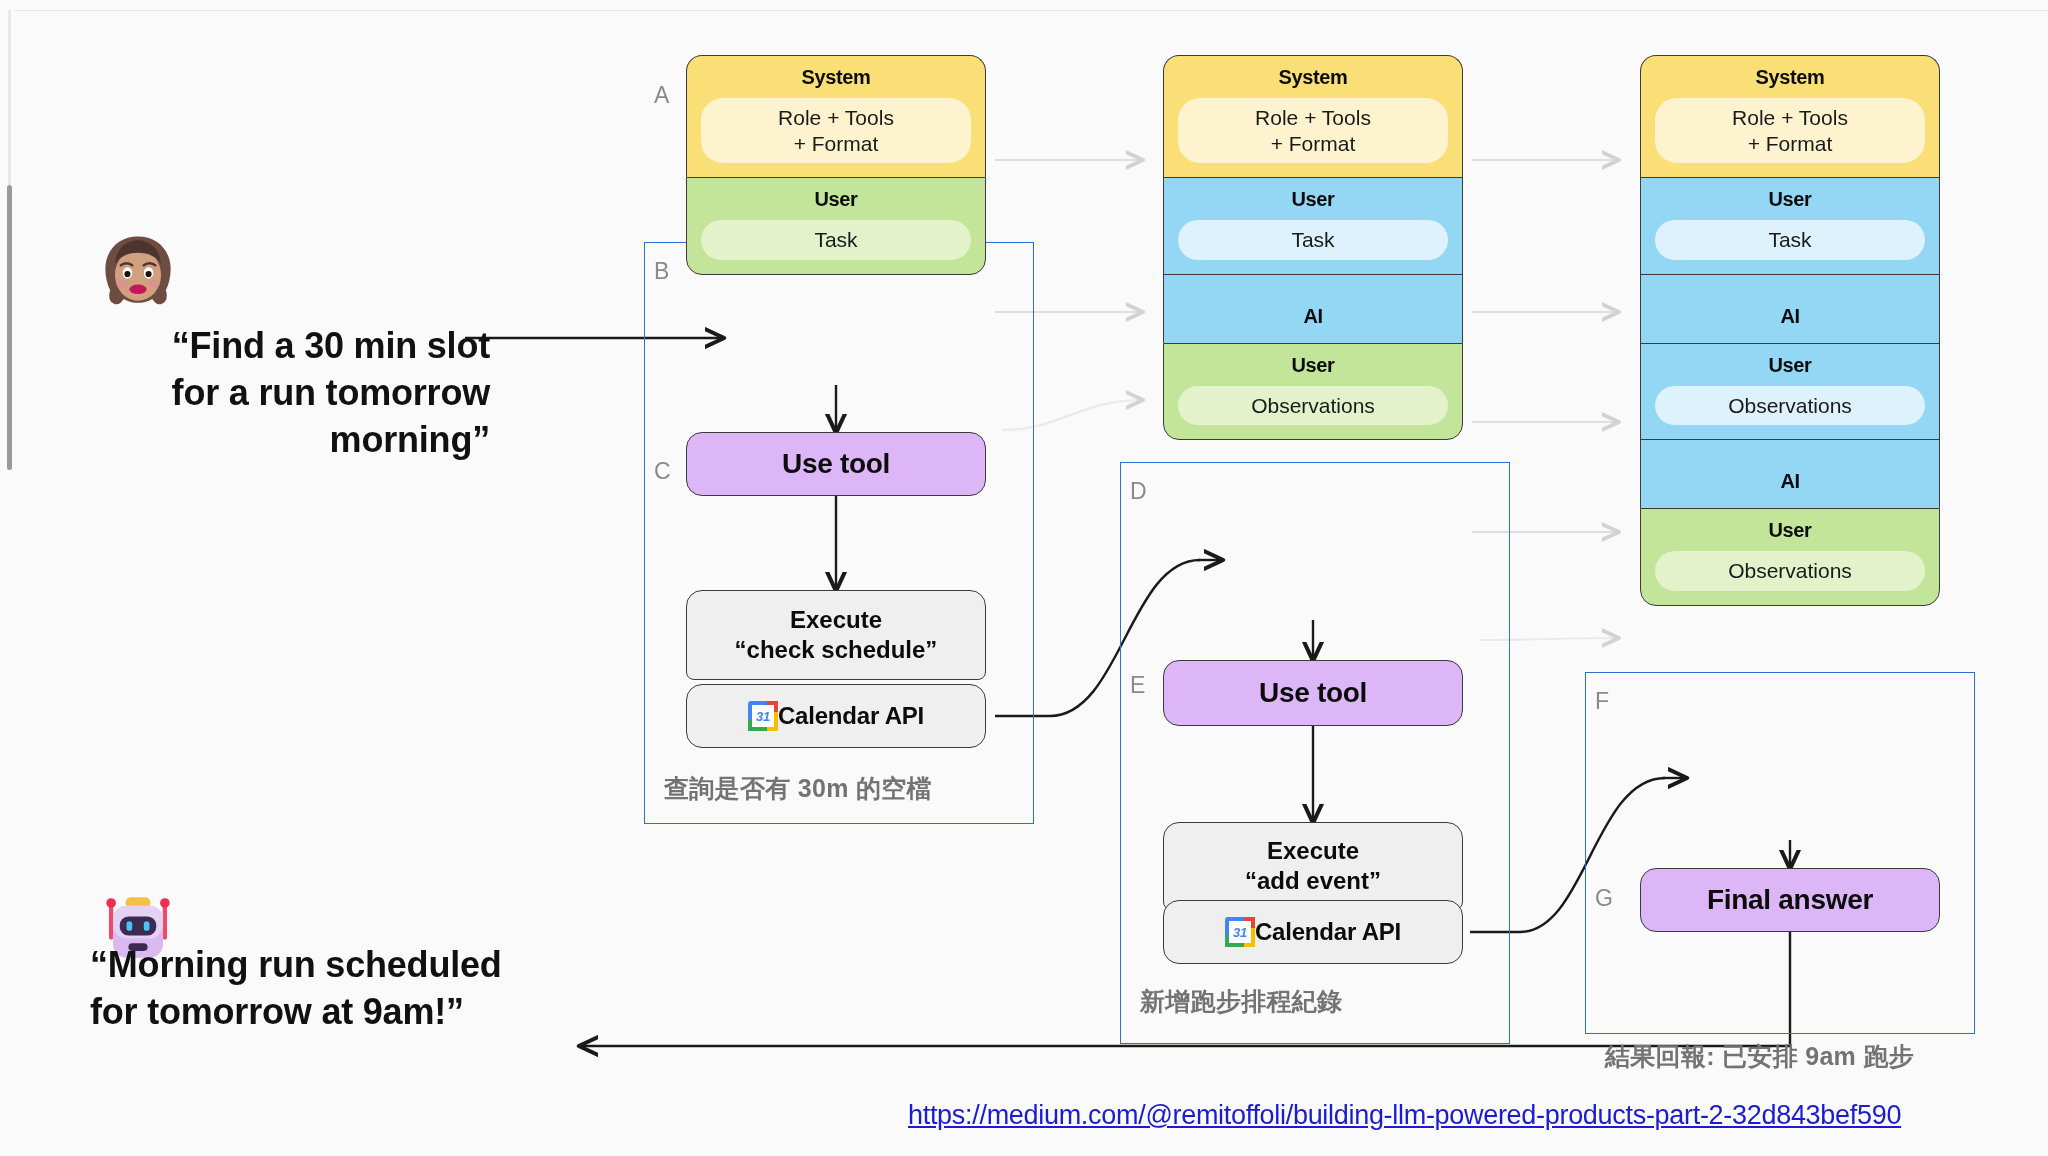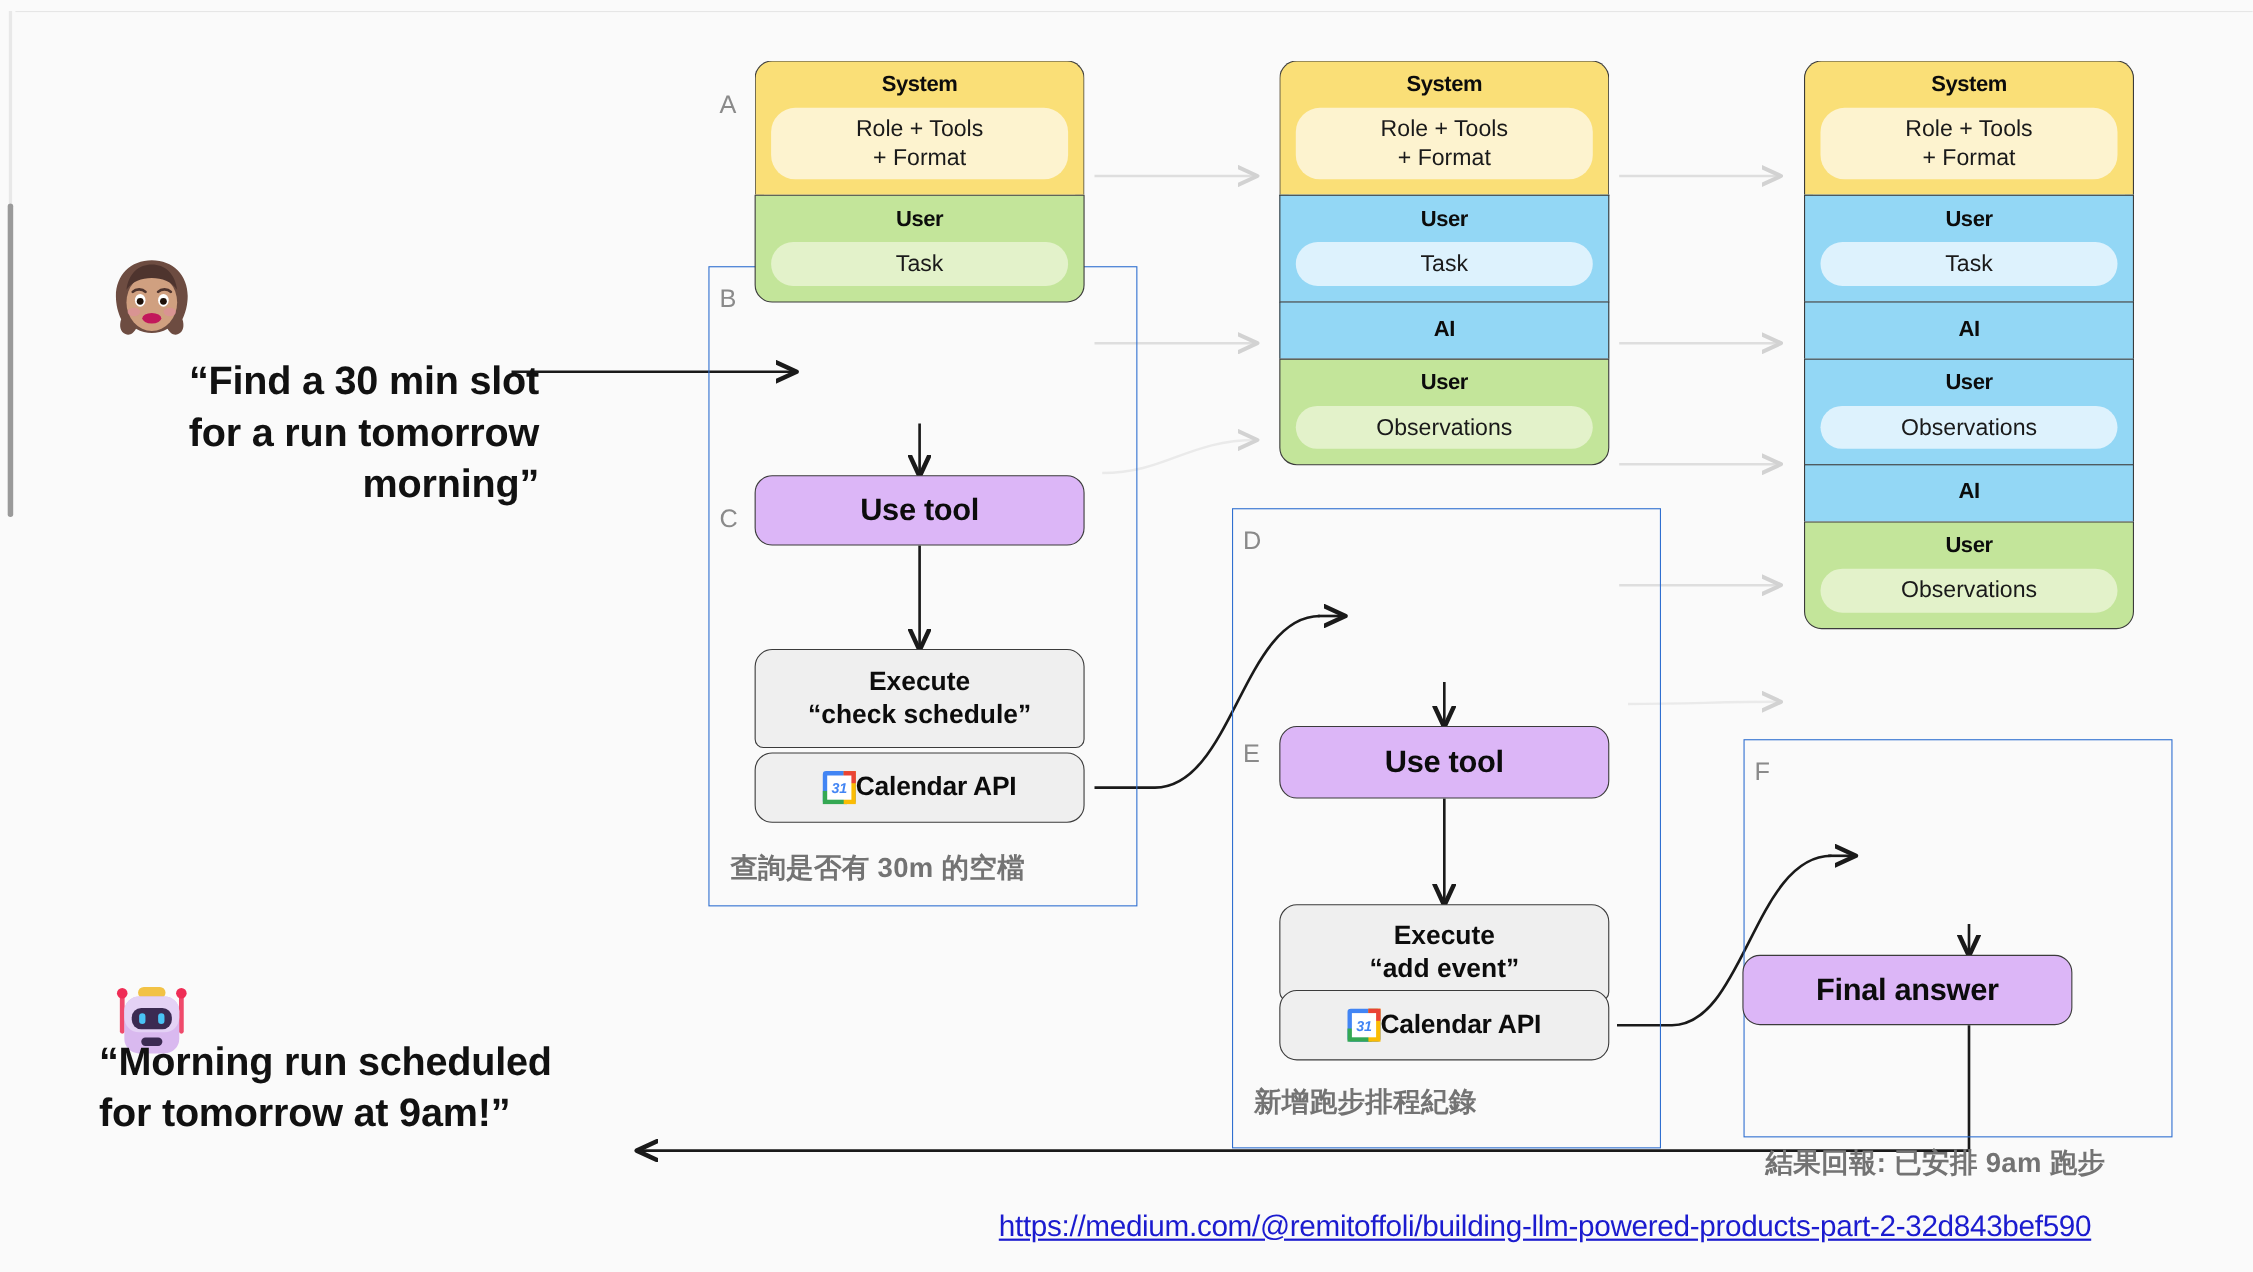--- a/index.html
+++ b/index.html
@@ -45,21 +45,21 @@
     margin-top: 9px;
     border-radius: 22px;
     padding: 7px 10px;
     font-size: 21px;
     color: #1a1a1a;
     line-height: 1.22;
   }
   .chip.on-sys  { background: #fdf3cf; }
   .chip.on-usr  { background: #e3f2ca; }
   .chip.on-hist { background: #ddf2fd; }
-  .seg.ai-only { padding: 13px 14px 15px; }
+  .seg.ai-only { padding: 30px 14px 15px; }
 
   
   .node {
     position: absolute;
     border: 1.6px solid #3b3b3b;
     border-radius: 16px;
     text-align: center;
     display: flex; align-items: center; justify-content: center;
     color: #0c0c0c;
   }
@@ -293,19 +293,19 @@
     </div>
     <div class="seg hist ai-only">
       <div class="seg-title">AI</div>
     </div>
     <div class="seg usr rbot">
       <div class="seg-title">User</div>
       <div class="chip on-usr">Observations</div>
     </div>
   </div>
 
-  <div class="node tool" style="left:1584px; top:868px; width:300px; height:64px;">Final answer</div>
+  <div class="node tool" style="left:1640px; top:868px; width:300px; height:64px;">Final answer</div>
 
   <div class="cn" style="left:1605px; top:1040px;">結果回報: 已安排 9am 跑步</div>
 
   <a class="url" href="#" style="left:908px; top:1100px;">https://medium.com/@remitoffoli/building-llm-powered-products-part-2-32d843bef590</a>
 
 </div>
 
 </body></html>

